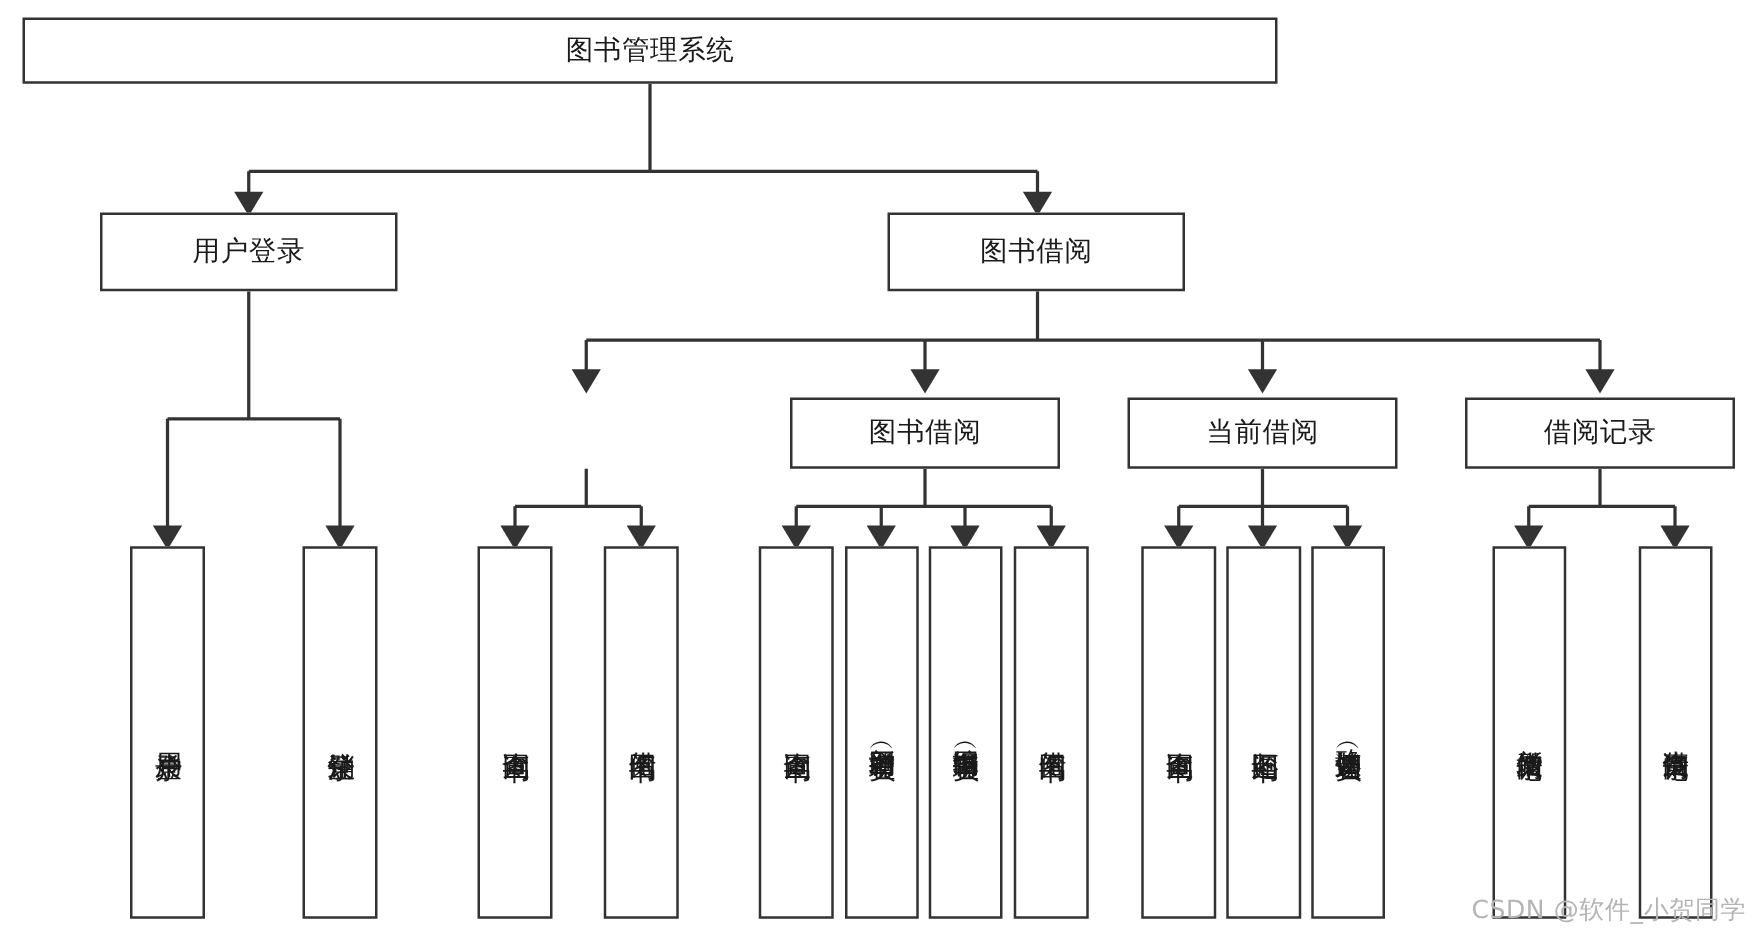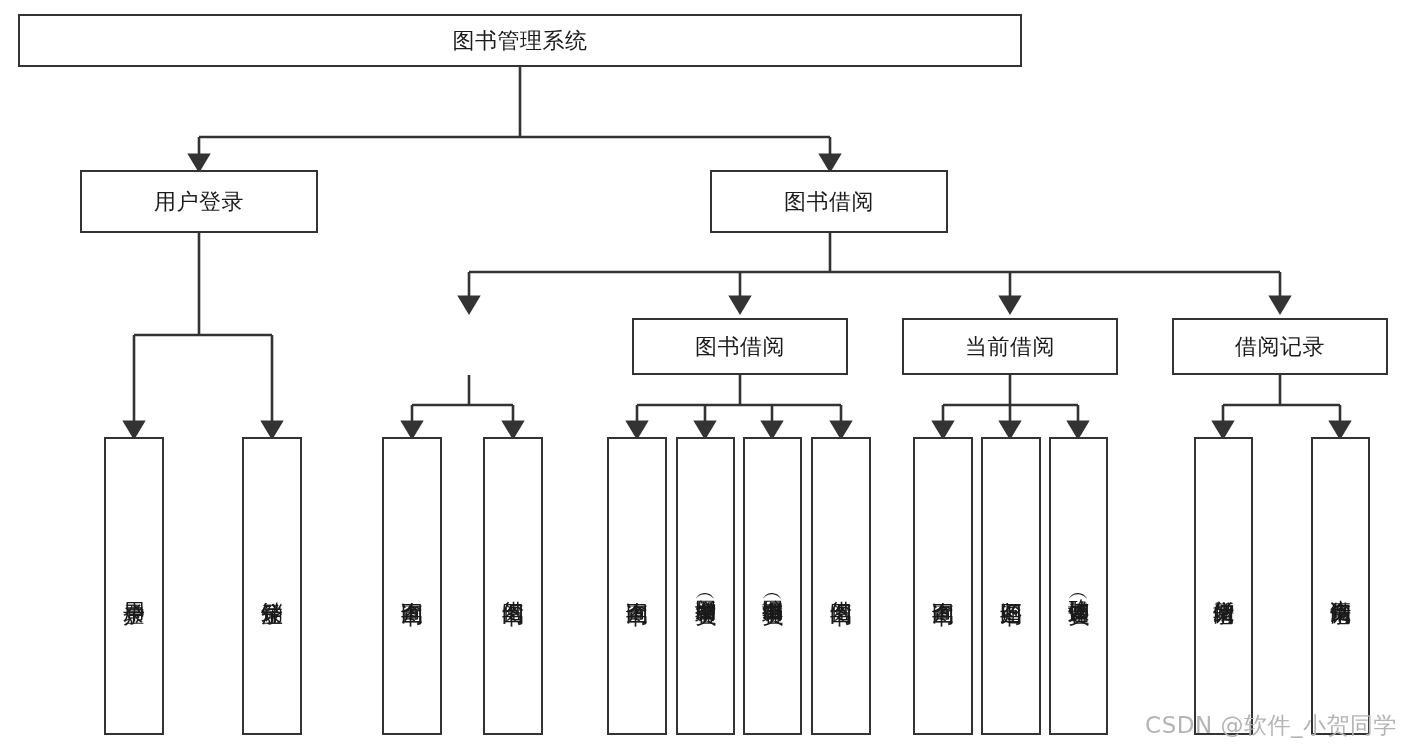--- a/index.html
+++ b/index.html
@@ -56,21 +56,21 @@
     display: block;
   }
   .node.vert.tall .node-label {
     font-size: 21px;
     line-height: 1.35;
   }
   #watermark {
     position: absolute;
     right: 8px;
     bottom: 6px;
-    font-size: 23px;
+    font-size: 20px;
     color: #b4b4b4;
     white-space: nowrap;
     letter-spacing: 0.5px;
   }
 </style>
 </head>
 <body>
 
 <div id="diagram-root">
 

